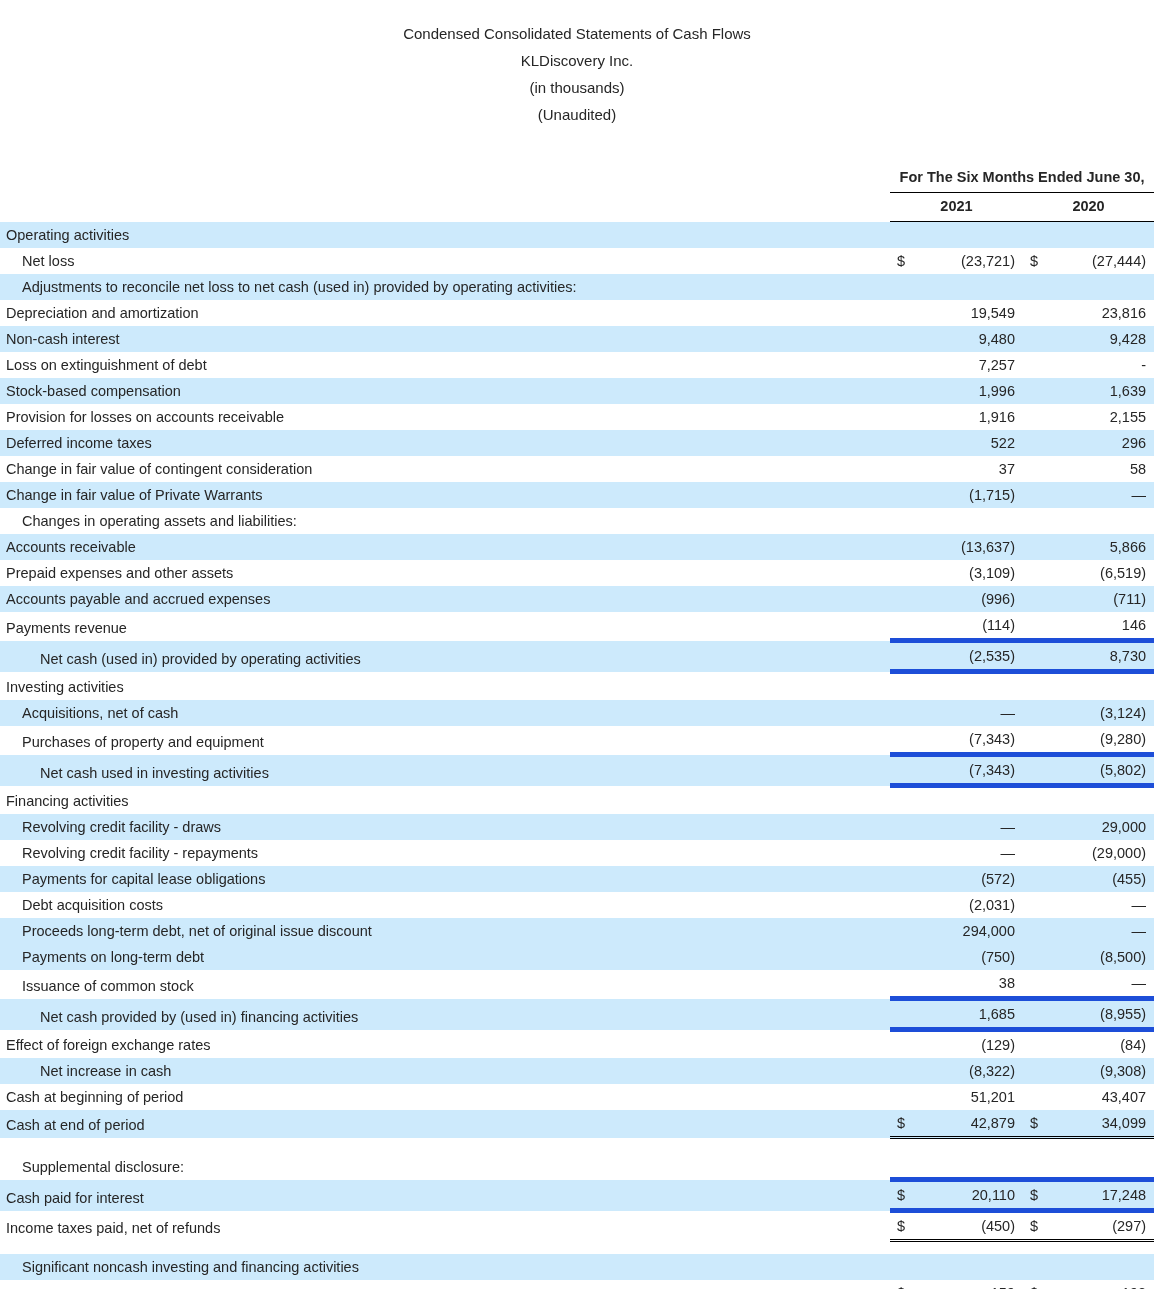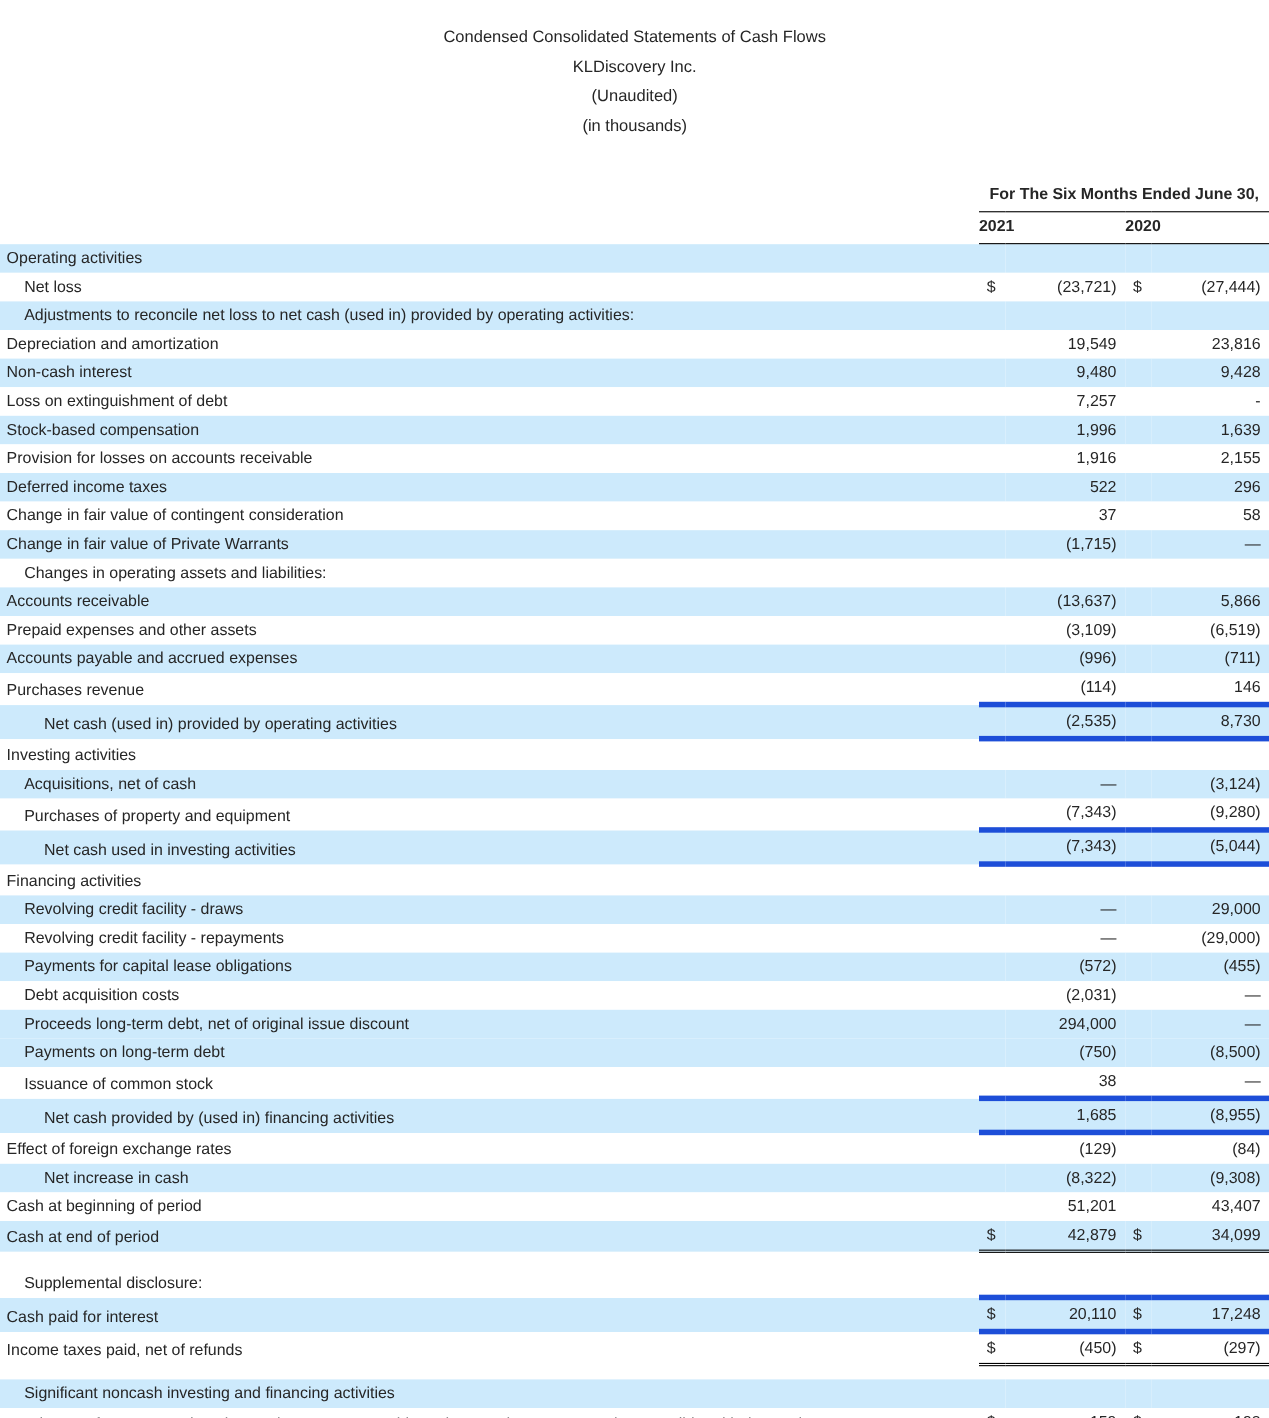--- a/index.html
+++ b/index.html
@@ -97,38 +97,38 @@
     font-weight: bold;
     font-size: 14.5px;
     text-align: center;
     border-bottom: 1px solid #000000;
     padding-bottom: 2px;
     white-space: nowrap;
   }
   tr.hdr-year th.yr {
     font-weight: bold;
     font-size: 14.5px;
-    text-align: left;
+    text-align: center;
     border-bottom: 1px solid #000000;
     padding-bottom: 2px;
     white-space: nowrap;
   }
   tr.hdr-year th.blank,
   tr.hdr-span th.blank { border: none; background: #ffffff; }
 </style>
 </head>
 <body>
 
 <div class="page">
 
   <div class="titles">
     <div class="tline">Condensed Consolidated Statements of Cash Flows</div>
     <div class="tline">KLDiscovery Inc.</div>
+    <div class="tline">(in thousands)</div>
     <div class="tline">(Unaudited)</div>
-    <div class="tline">(in thousands)</div>
   </div>
 
   <table class="cf">
     <colgroup>
       <col class="c-label">
         <col class="c-cur1">
         <col class="c-val1">
         <col class="c-cur2">
         <col class="c-val2">
     </colgroup>
@@ -243,21 +243,21 @@
           <td class="val">(6,519)</td>
         </tr>
         <tr class="shade">
           <td class="label i2">Accounts payable and accrued expenses</td>
           <td class="cur"></td>
           <td class="val">(996)</td>
           <td class="cur"></td>
           <td class="val">(711)</td>
         </tr>
         <tr class="plain">
-          <td class="label i2">Purchases revenue</td>
+          <td class="label i2">Payments revenue</td>
           <td class="cur rule-bottom"></td>
           <td class="val rule-bottom">(114)</td>
           <td class="cur rule-bottom"></td>
           <td class="val rule-bottom">146</td>
         </tr>
         <tr class="shade">
           <td class="label i3">Net cash (used in) provided by operating activities</td>
           <td class="cur rule-top rule-bottom"></td>
           <td class="val rule-top rule-bottom">(2,535)</td>
           <td class="cur rule-top rule-bottom"></td>
@@ -282,21 +282,21 @@
           <td class="cur rule-bottom"></td>
           <td class="val rule-bottom">(7,343)</td>
           <td class="cur rule-bottom"></td>
           <td class="val rule-bottom">(9,280)</td>
         </tr>
         <tr class="shade">
           <td class="label i3">Net cash used in investing activities</td>
           <td class="cur rule-top rule-bottom"></td>
           <td class="val rule-top rule-bottom">(7,343)</td>
           <td class="cur rule-top rule-bottom"></td>
-          <td class="val rule-top rule-bottom">(5,044)</td>
+          <td class="val rule-top rule-bottom">(5,802)</td>
         </tr>
         <tr class="plain">
           <td class="label i0">Financing activities</td>
           <td class="cur"></td>
           <td class="val"></td>
           <td class="cur"></td>
           <td class="val"></td>
         </tr>
         <tr class="shade">
           <td class="label i1">Revolving credit facility - draws</td>

